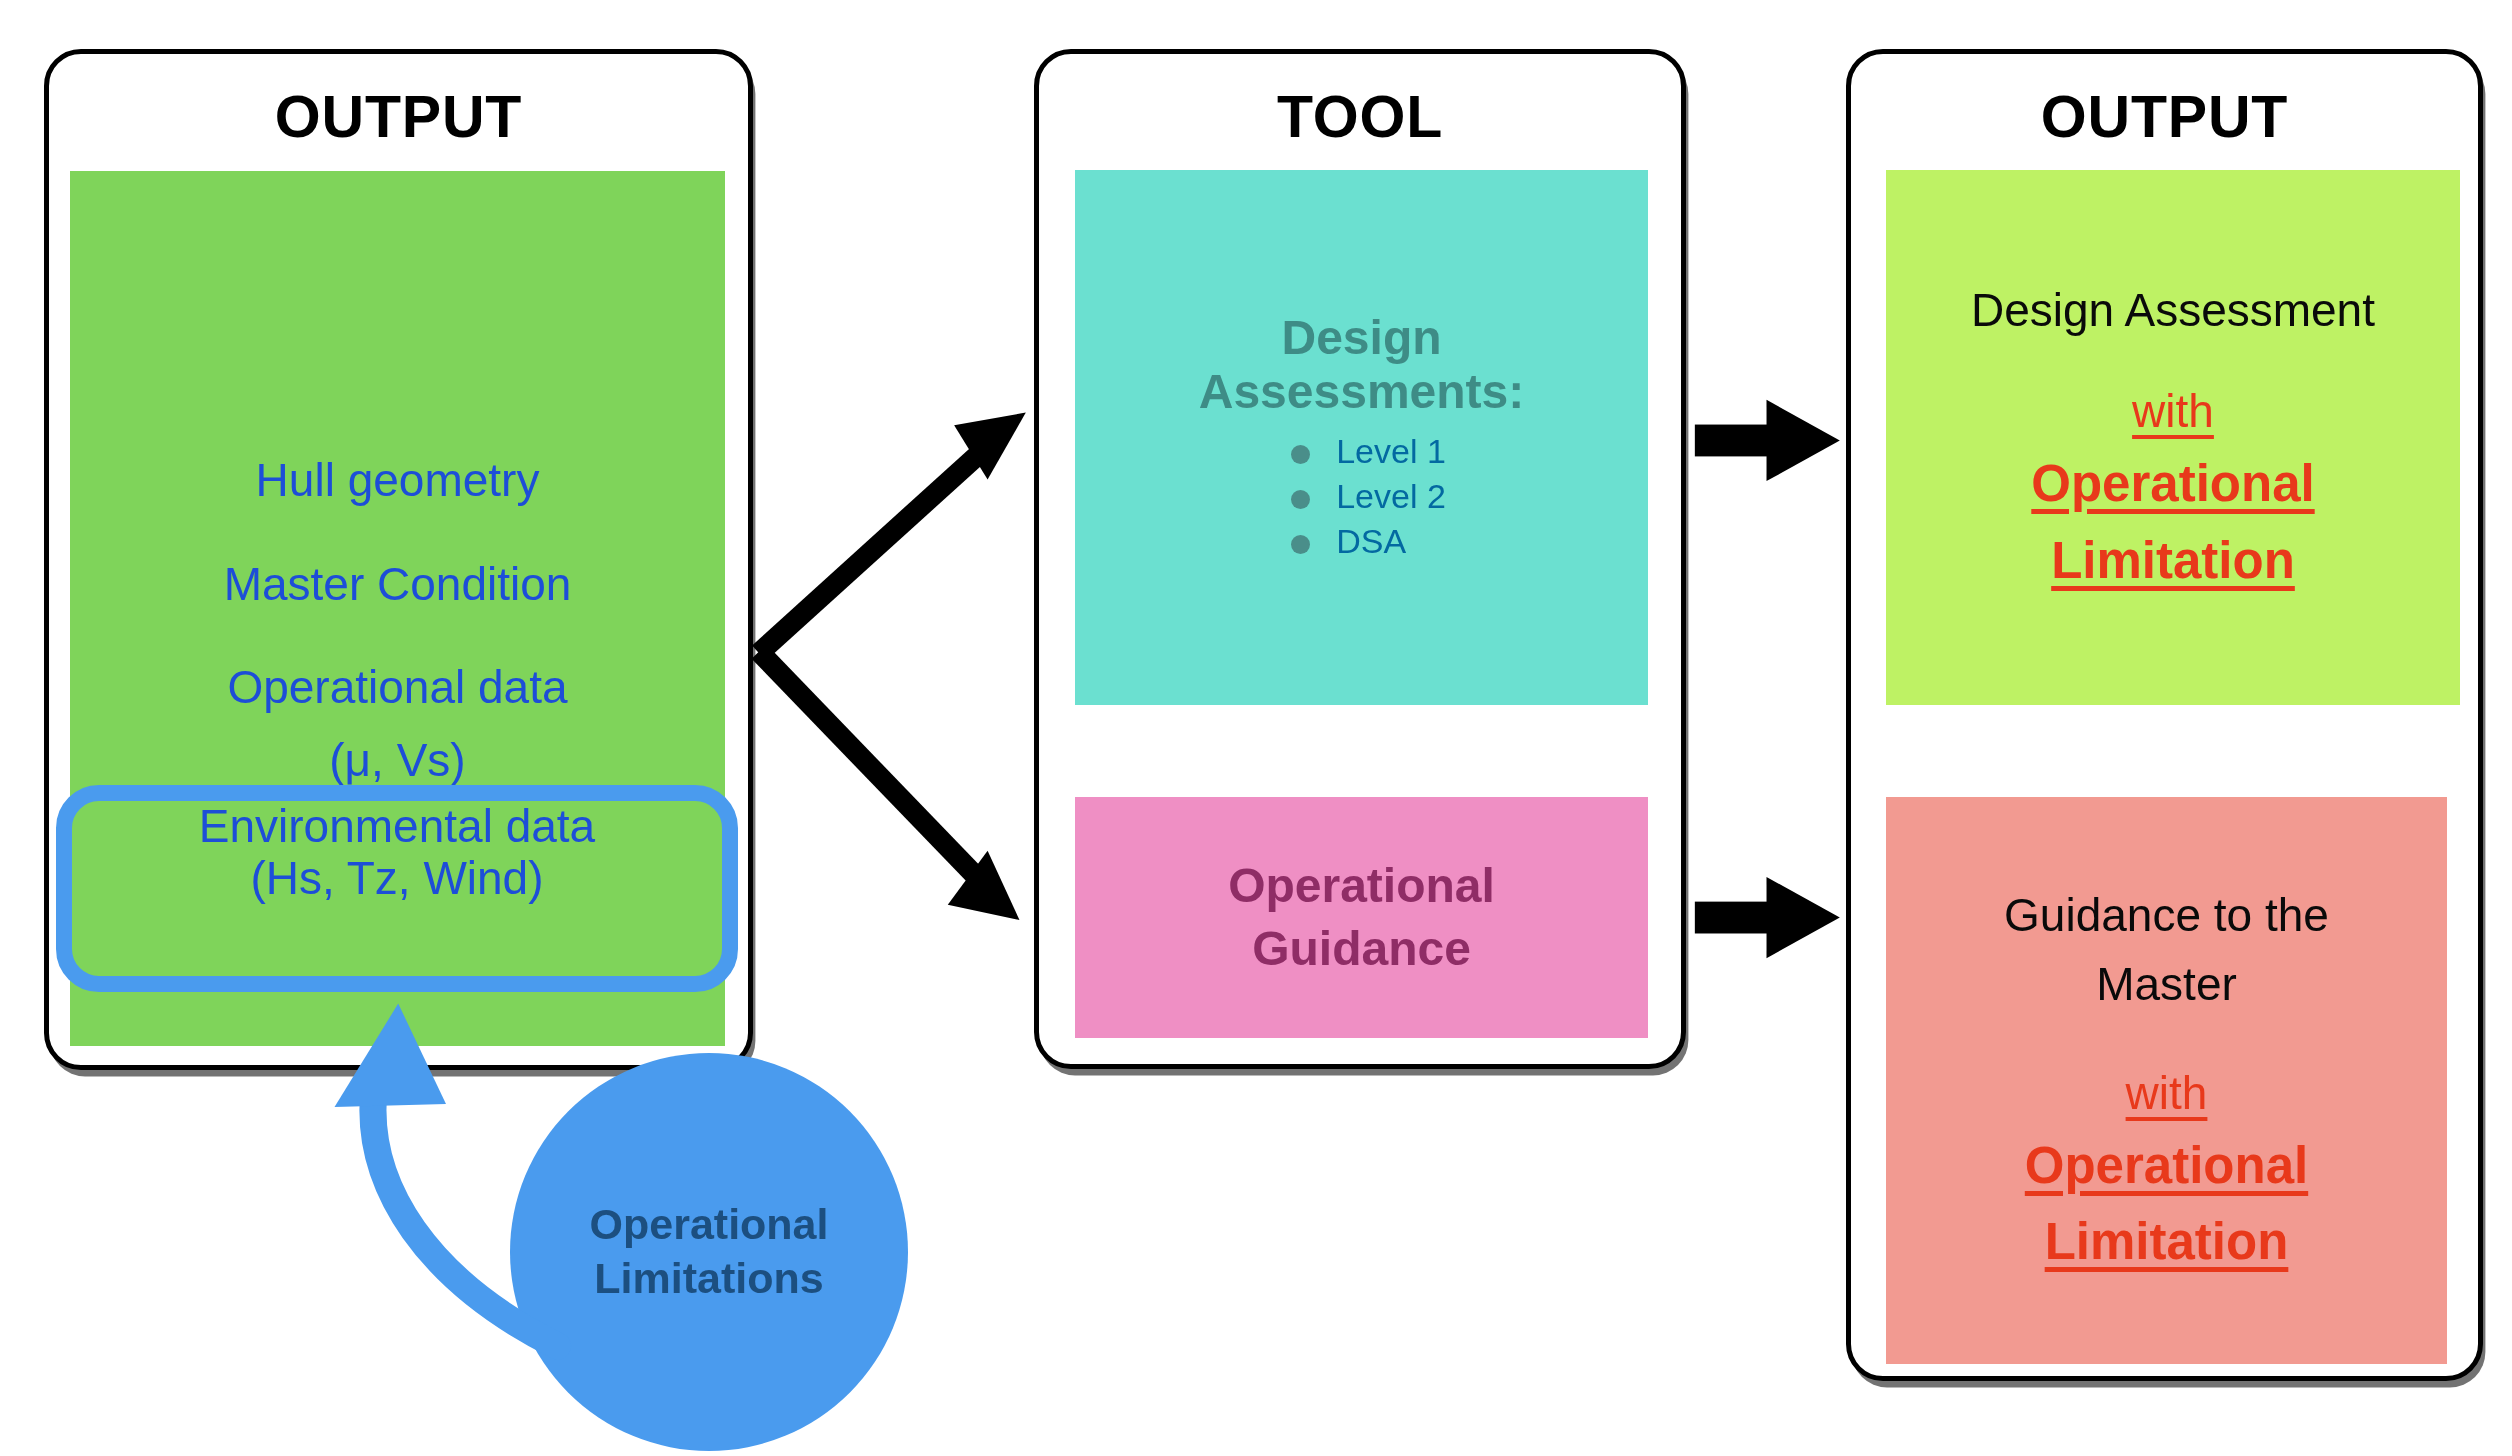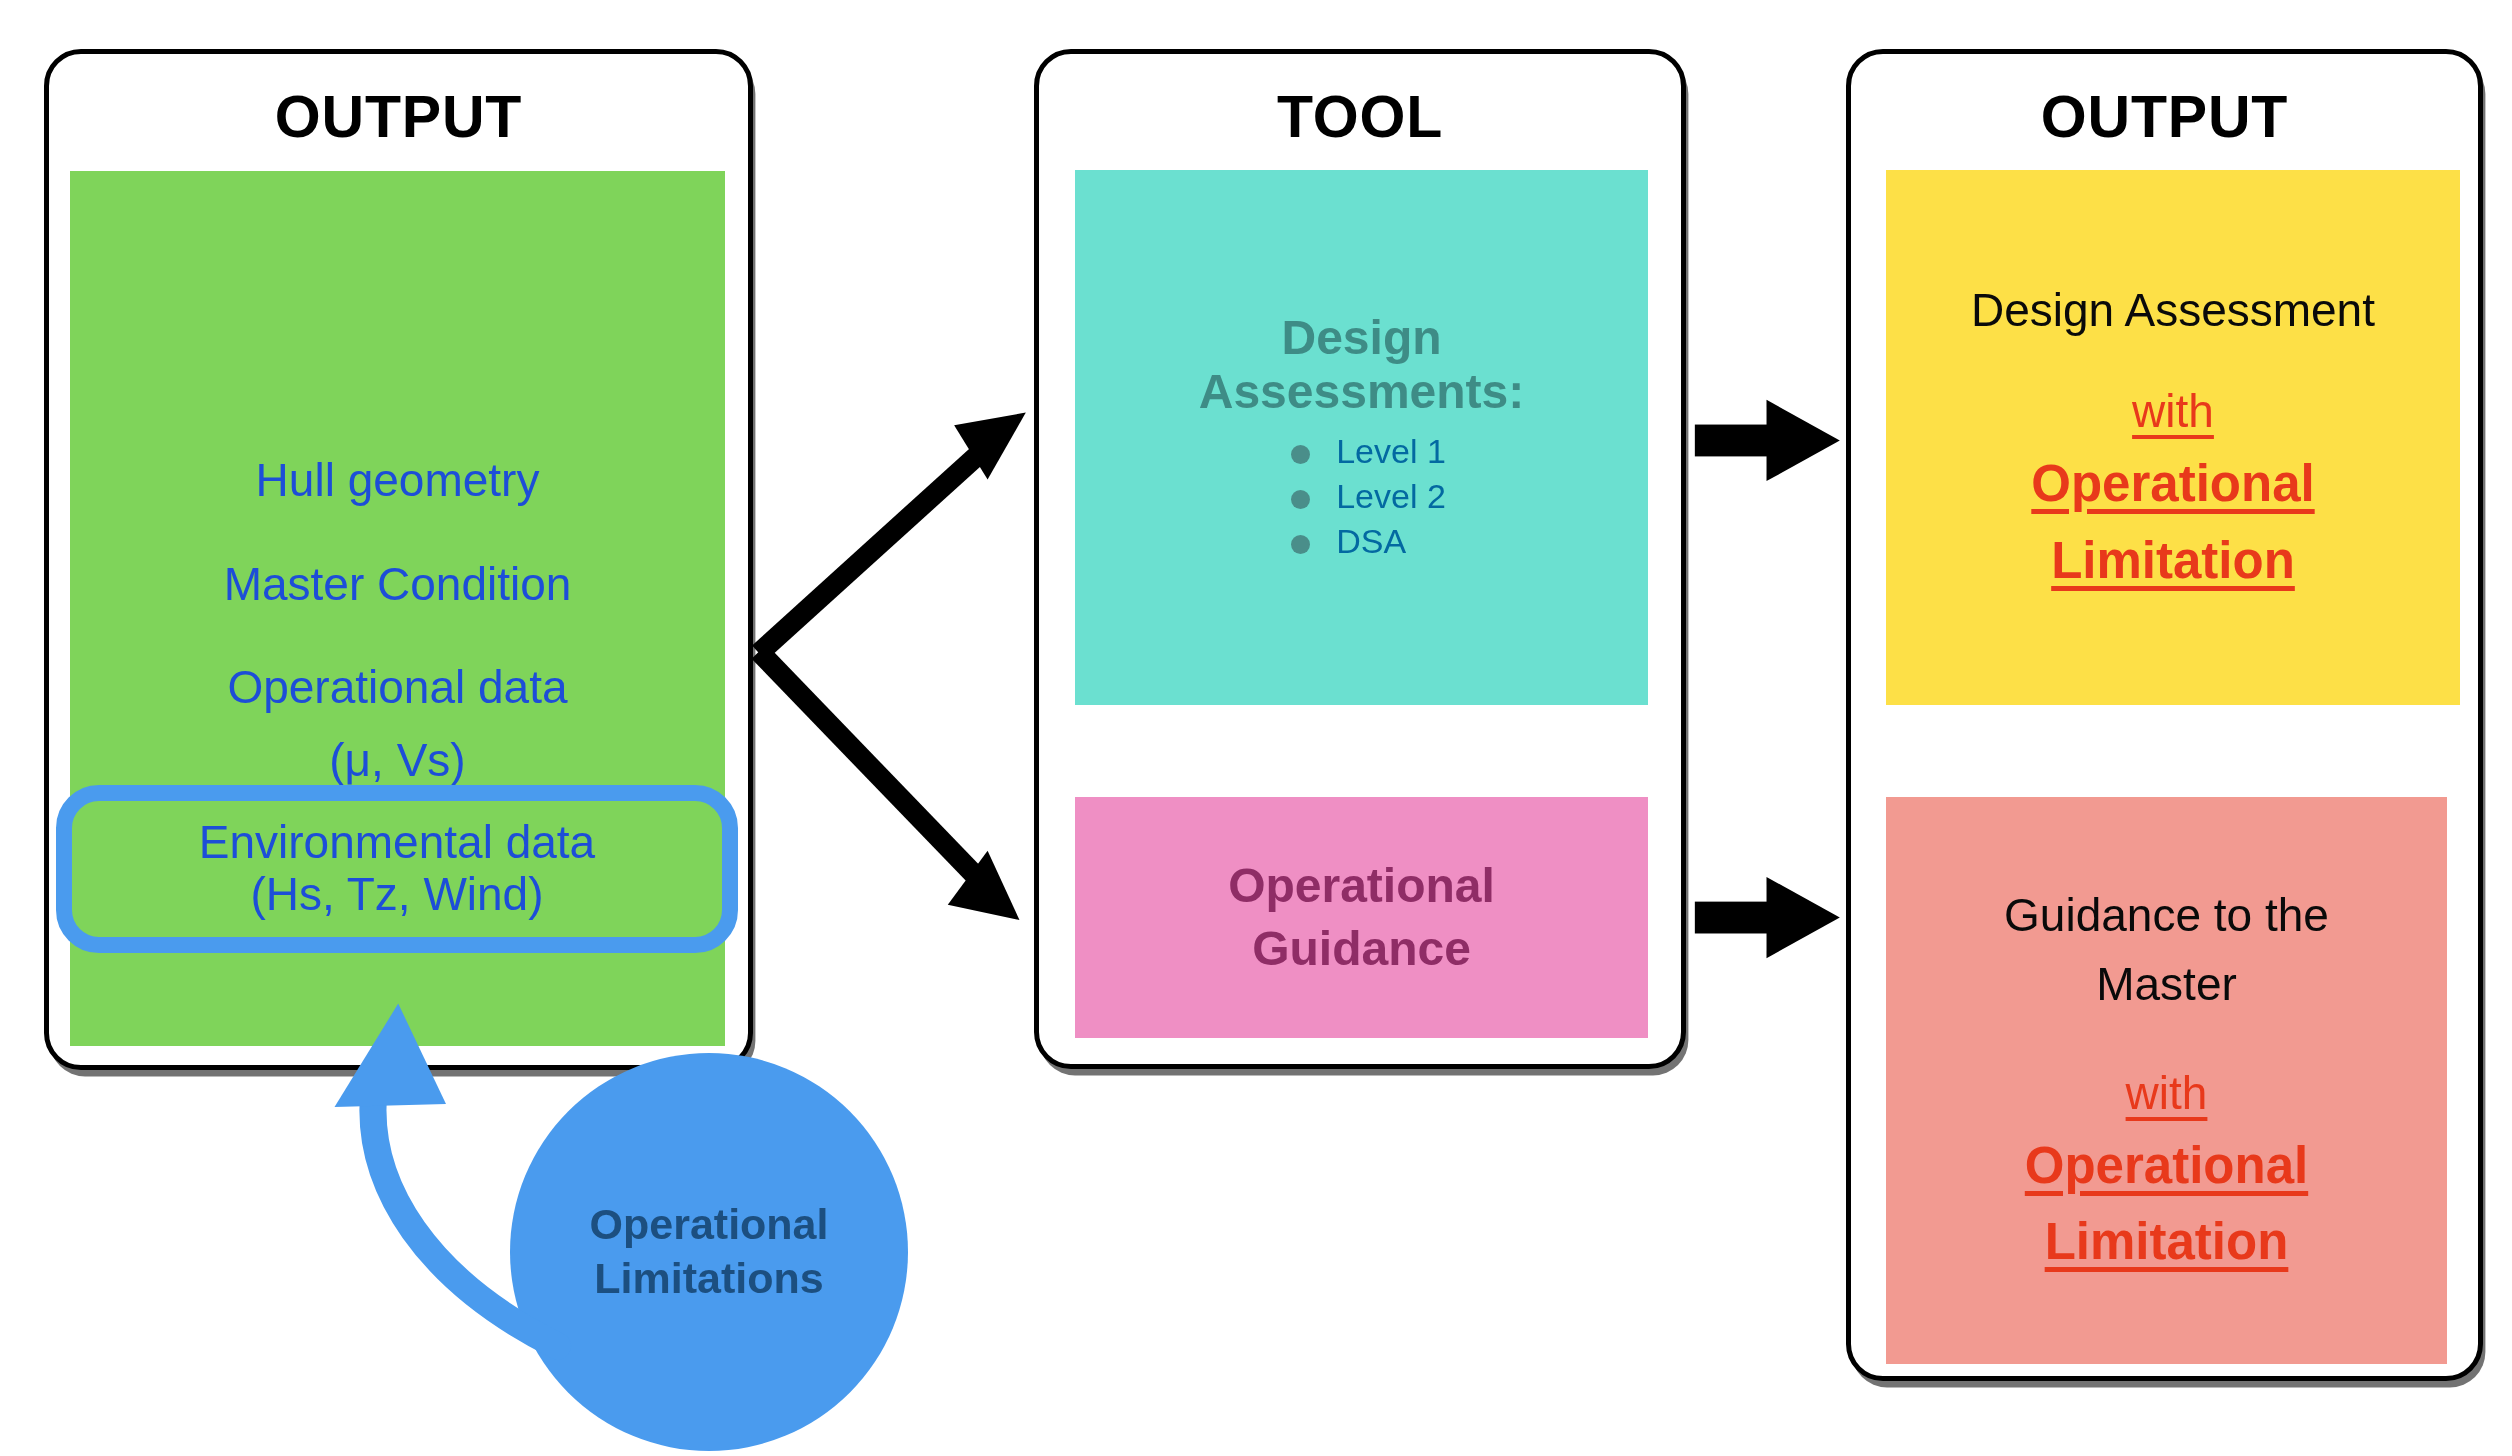--- a/index.html
+++ b/index.html
@@ -29,23 +29,23 @@
 
   
   #panel-green{left:70px;top:171px;width:655px;height:875px;
                background:#7FD45A;}
   .green-row{width:100%;font-size:46px;color:#1d4ed8;line-height:1.12;}
   #row-hull{margin-top:24px;margin-bottom:53px;}
   #row-load{margin-bottom:51px;}
   #row-oper{margin-bottom:21px;}
 
   
-  #env-highlight{position:absolute;left:56px;top:785px;width:682px;height:168px;
+  #env-highlight{position:absolute;left:56px;top:785px;width:682px;height:207px;
                  border:16px solid #4A9BEE;border-radius:43px;box-sizing:border-box;
-                 background:#7FD45A;display:flex;align-items:center;
+                 background:#7FD45A;display:flex;
                  justify-content:center;text-align:center;}
   #env-highlight .green-row{font-size:46px;}
 
   
   #panel-teal{left:1075px;top:170px;width:573px;height:535px;
               background:#6BE0D0;}
   #teal-head{font-size:48px;font-weight:bold;color:#3E8C86;line-height:1.12;
              margin-bottom:11px;}
   #teal-list{list-style:none;margin:0;padding:0;font-size:34px;color:#0369a1;
              text-align:left;}
@@ -53,21 +53,21 @@
   #teal-list li .bullet{position:absolute;left:14.3px;top:0.46em;width:19px;height:19px;
              border-radius:50%;background:#4A8E8A;}
 
   
   #panel-pink{left:1075px;top:797px;width:573px;height:241px;
               background:#EF8FC4;}
   #pink-text{font-size:48px;font-weight:bold;color:#8F2D66;line-height:1.3;}
 
   
   #panel-salmon-1{left:1886px;top:170px;width:574px;height:535px;
-                  background:#fde047;}
+                  background:#bef264;}
   #panel-salmon-2{left:1886px;top:797px;width:561px;height:567px;
                   background:#F29A91;}
   .out-plain{font-size:46px;color:#0a0a0a;line-height:1.5;}
   .out-hl{font-size:46px;color:#E8391B;text-decoration:underline;
           text-underline-offset:8px;line-height:1.5;}
   .out-hl.bold{font-weight:bold;font-size:51px;}
   #panel-salmon-1 .gap{height:32px;}
   #panel-salmon-2 .gap{height:40px;}
 
   

